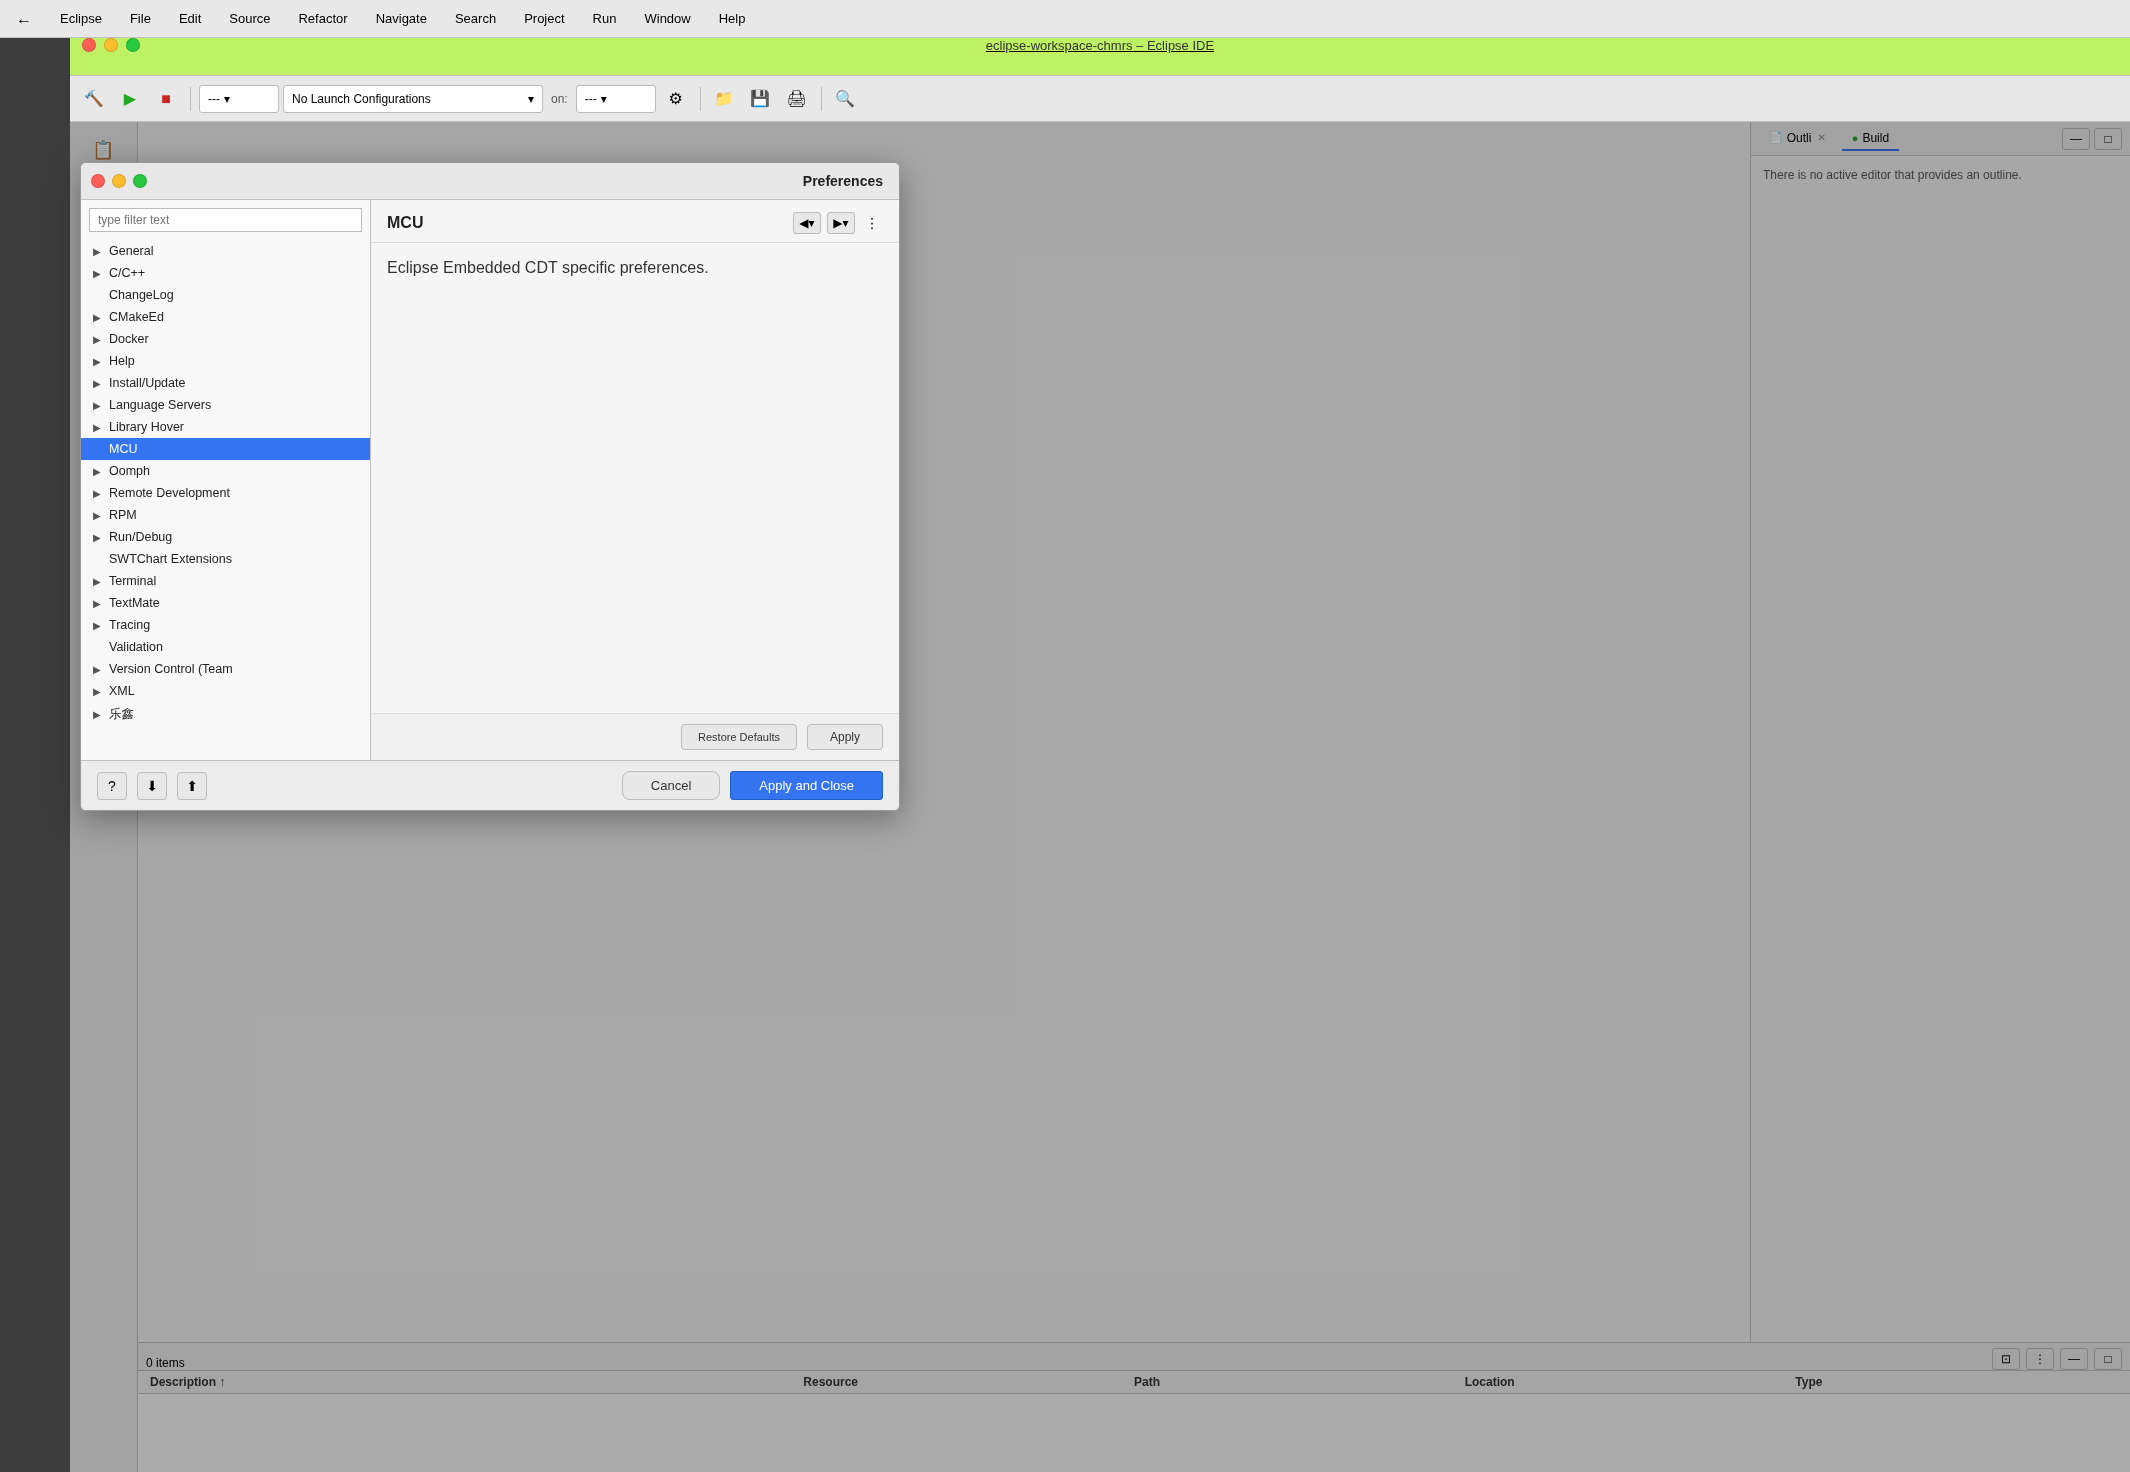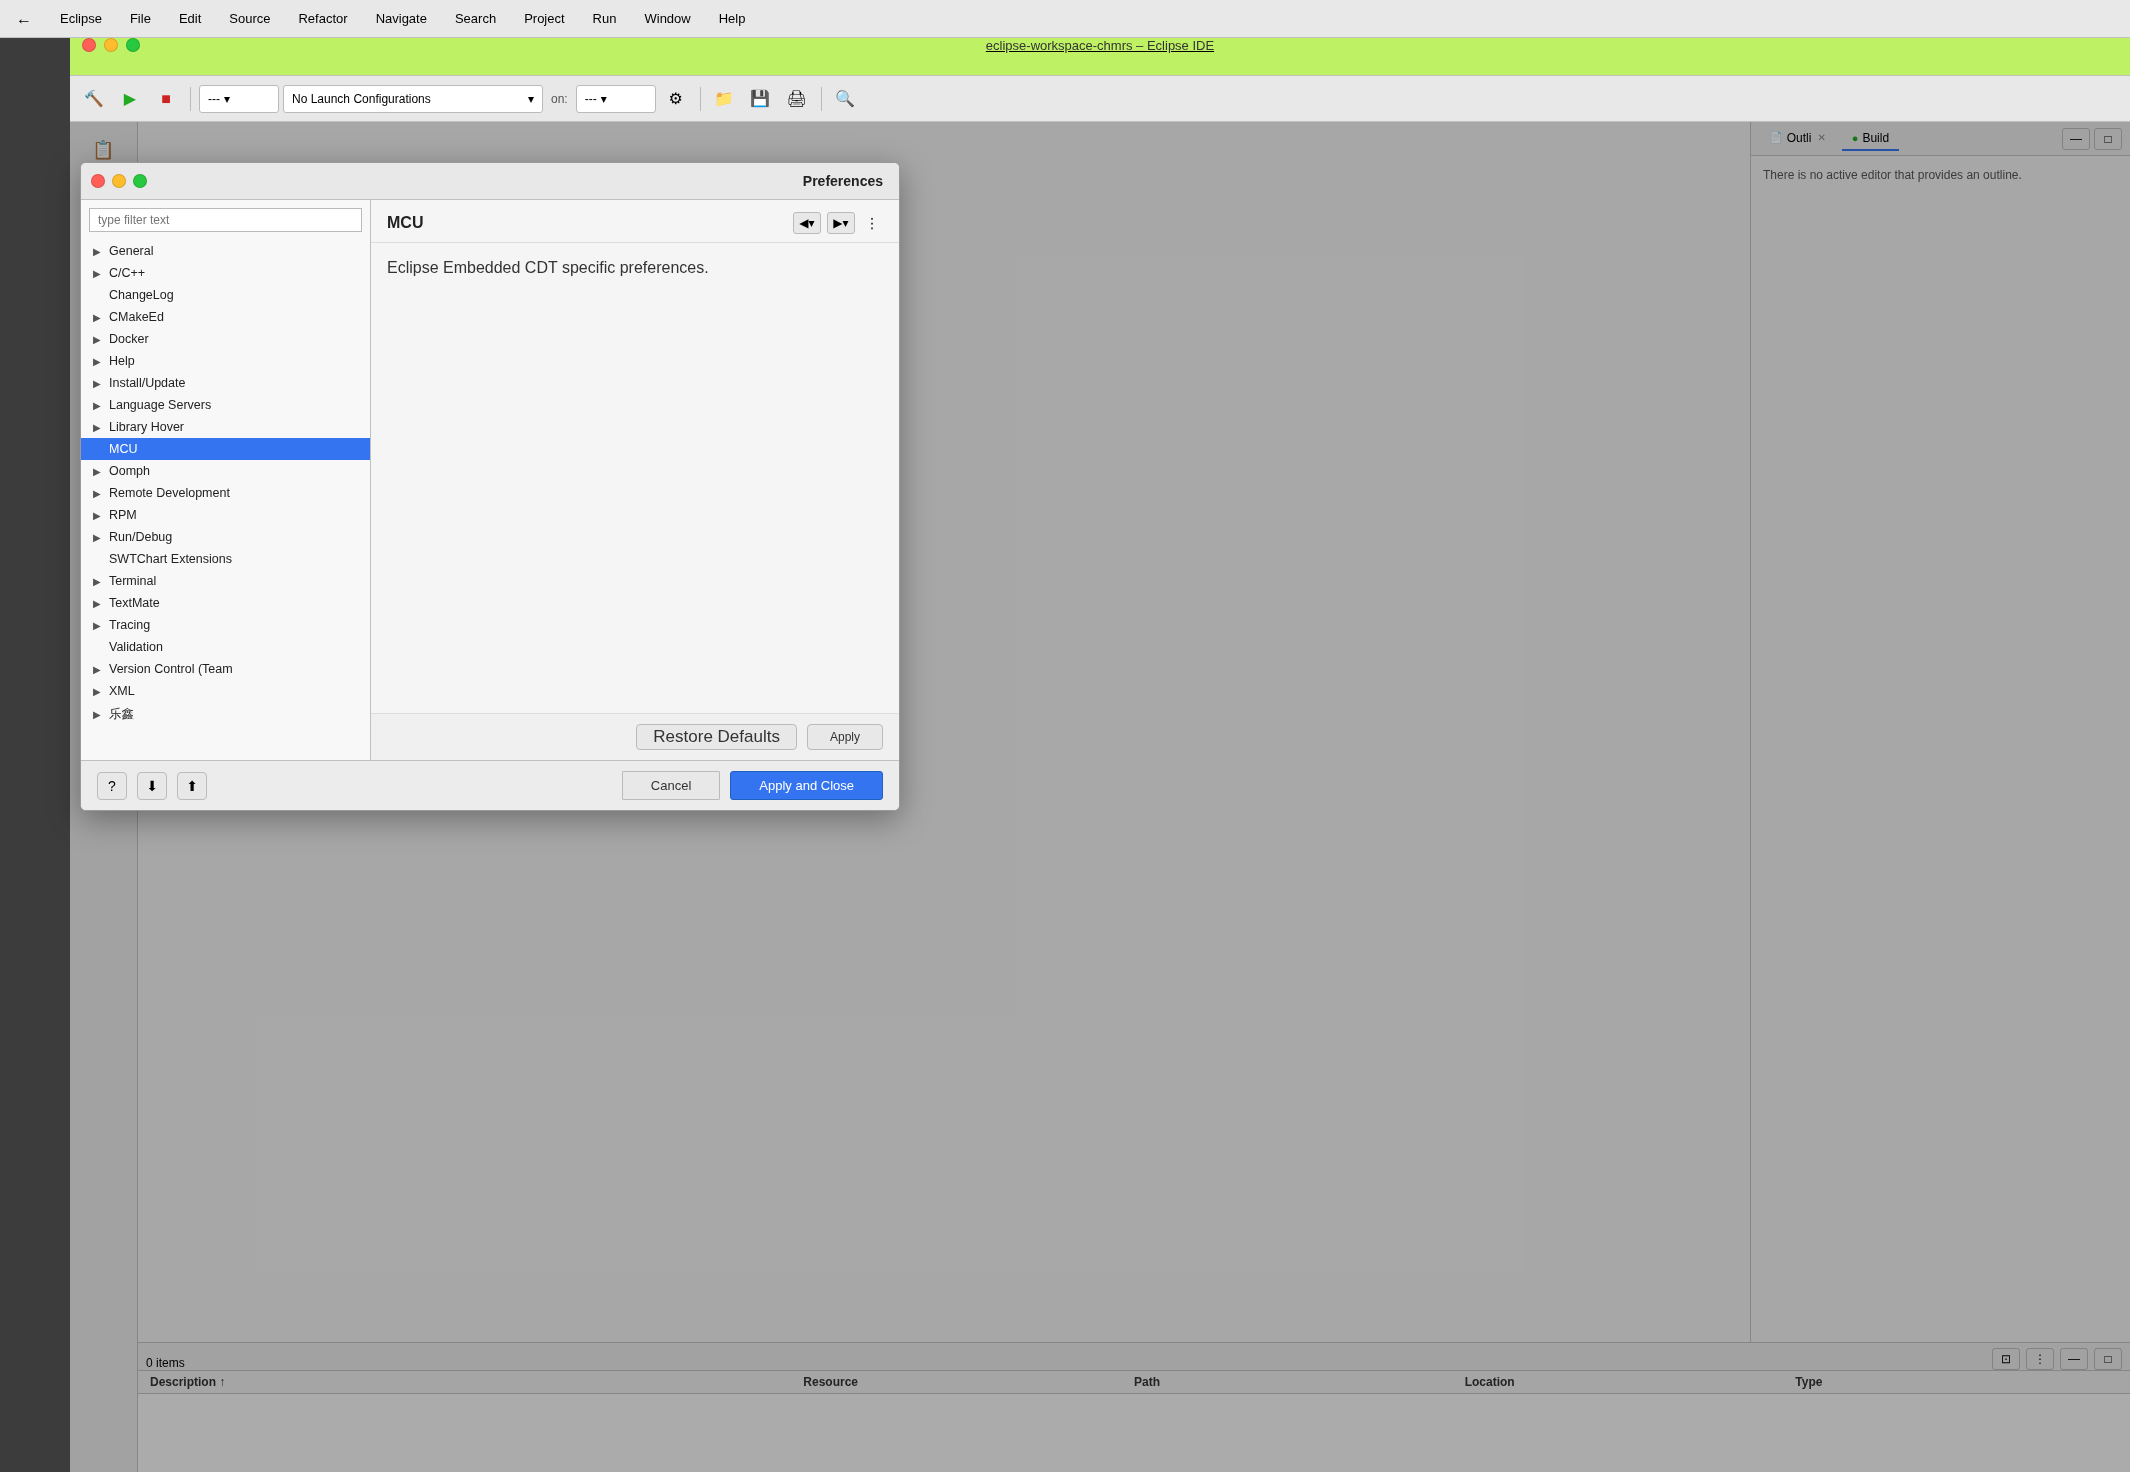--- a/index.html
+++ b/index.html
@@ -305,21 +305,21 @@
       justify-content: flex-end;
       gap: 10px;
       background: #f0f0f0;
     }
 
     .btn-restore {
       padding: 1px 16px;
       border: 1px solid #bbb;
       border-radius: 4px;
       background: #e8e8e8;
-      font-size: 17px;
+      font-size: 11px;
       cursor: pointer;
       color: #333;
     }
 
     .btn-apply {
       padding: 5px 22px;
       border: 1px solid #bbb;
       border-radius: 4px;
       background: #e8e8e8;
       font-size: 12px;
@@ -341,21 +341,21 @@
       gap: 10px;
     }
     .dialog-bottom-right {
       display: flex;
       gap: 10px;
     }
 
     .btn-cancel {
       padding: 6px 28px;
       border: 1px solid #bbb;
-      border-radius: 1px;
+      border-radius: 8px;
       background: #e8e8e8;
       font-size: 13px;
       cursor: pointer;
       color: #333;
     }
 
     .btn-apply-close {
       padding: 6px 28px;
       border: 1px solid #2060c0;
       border-radius: 3px;

